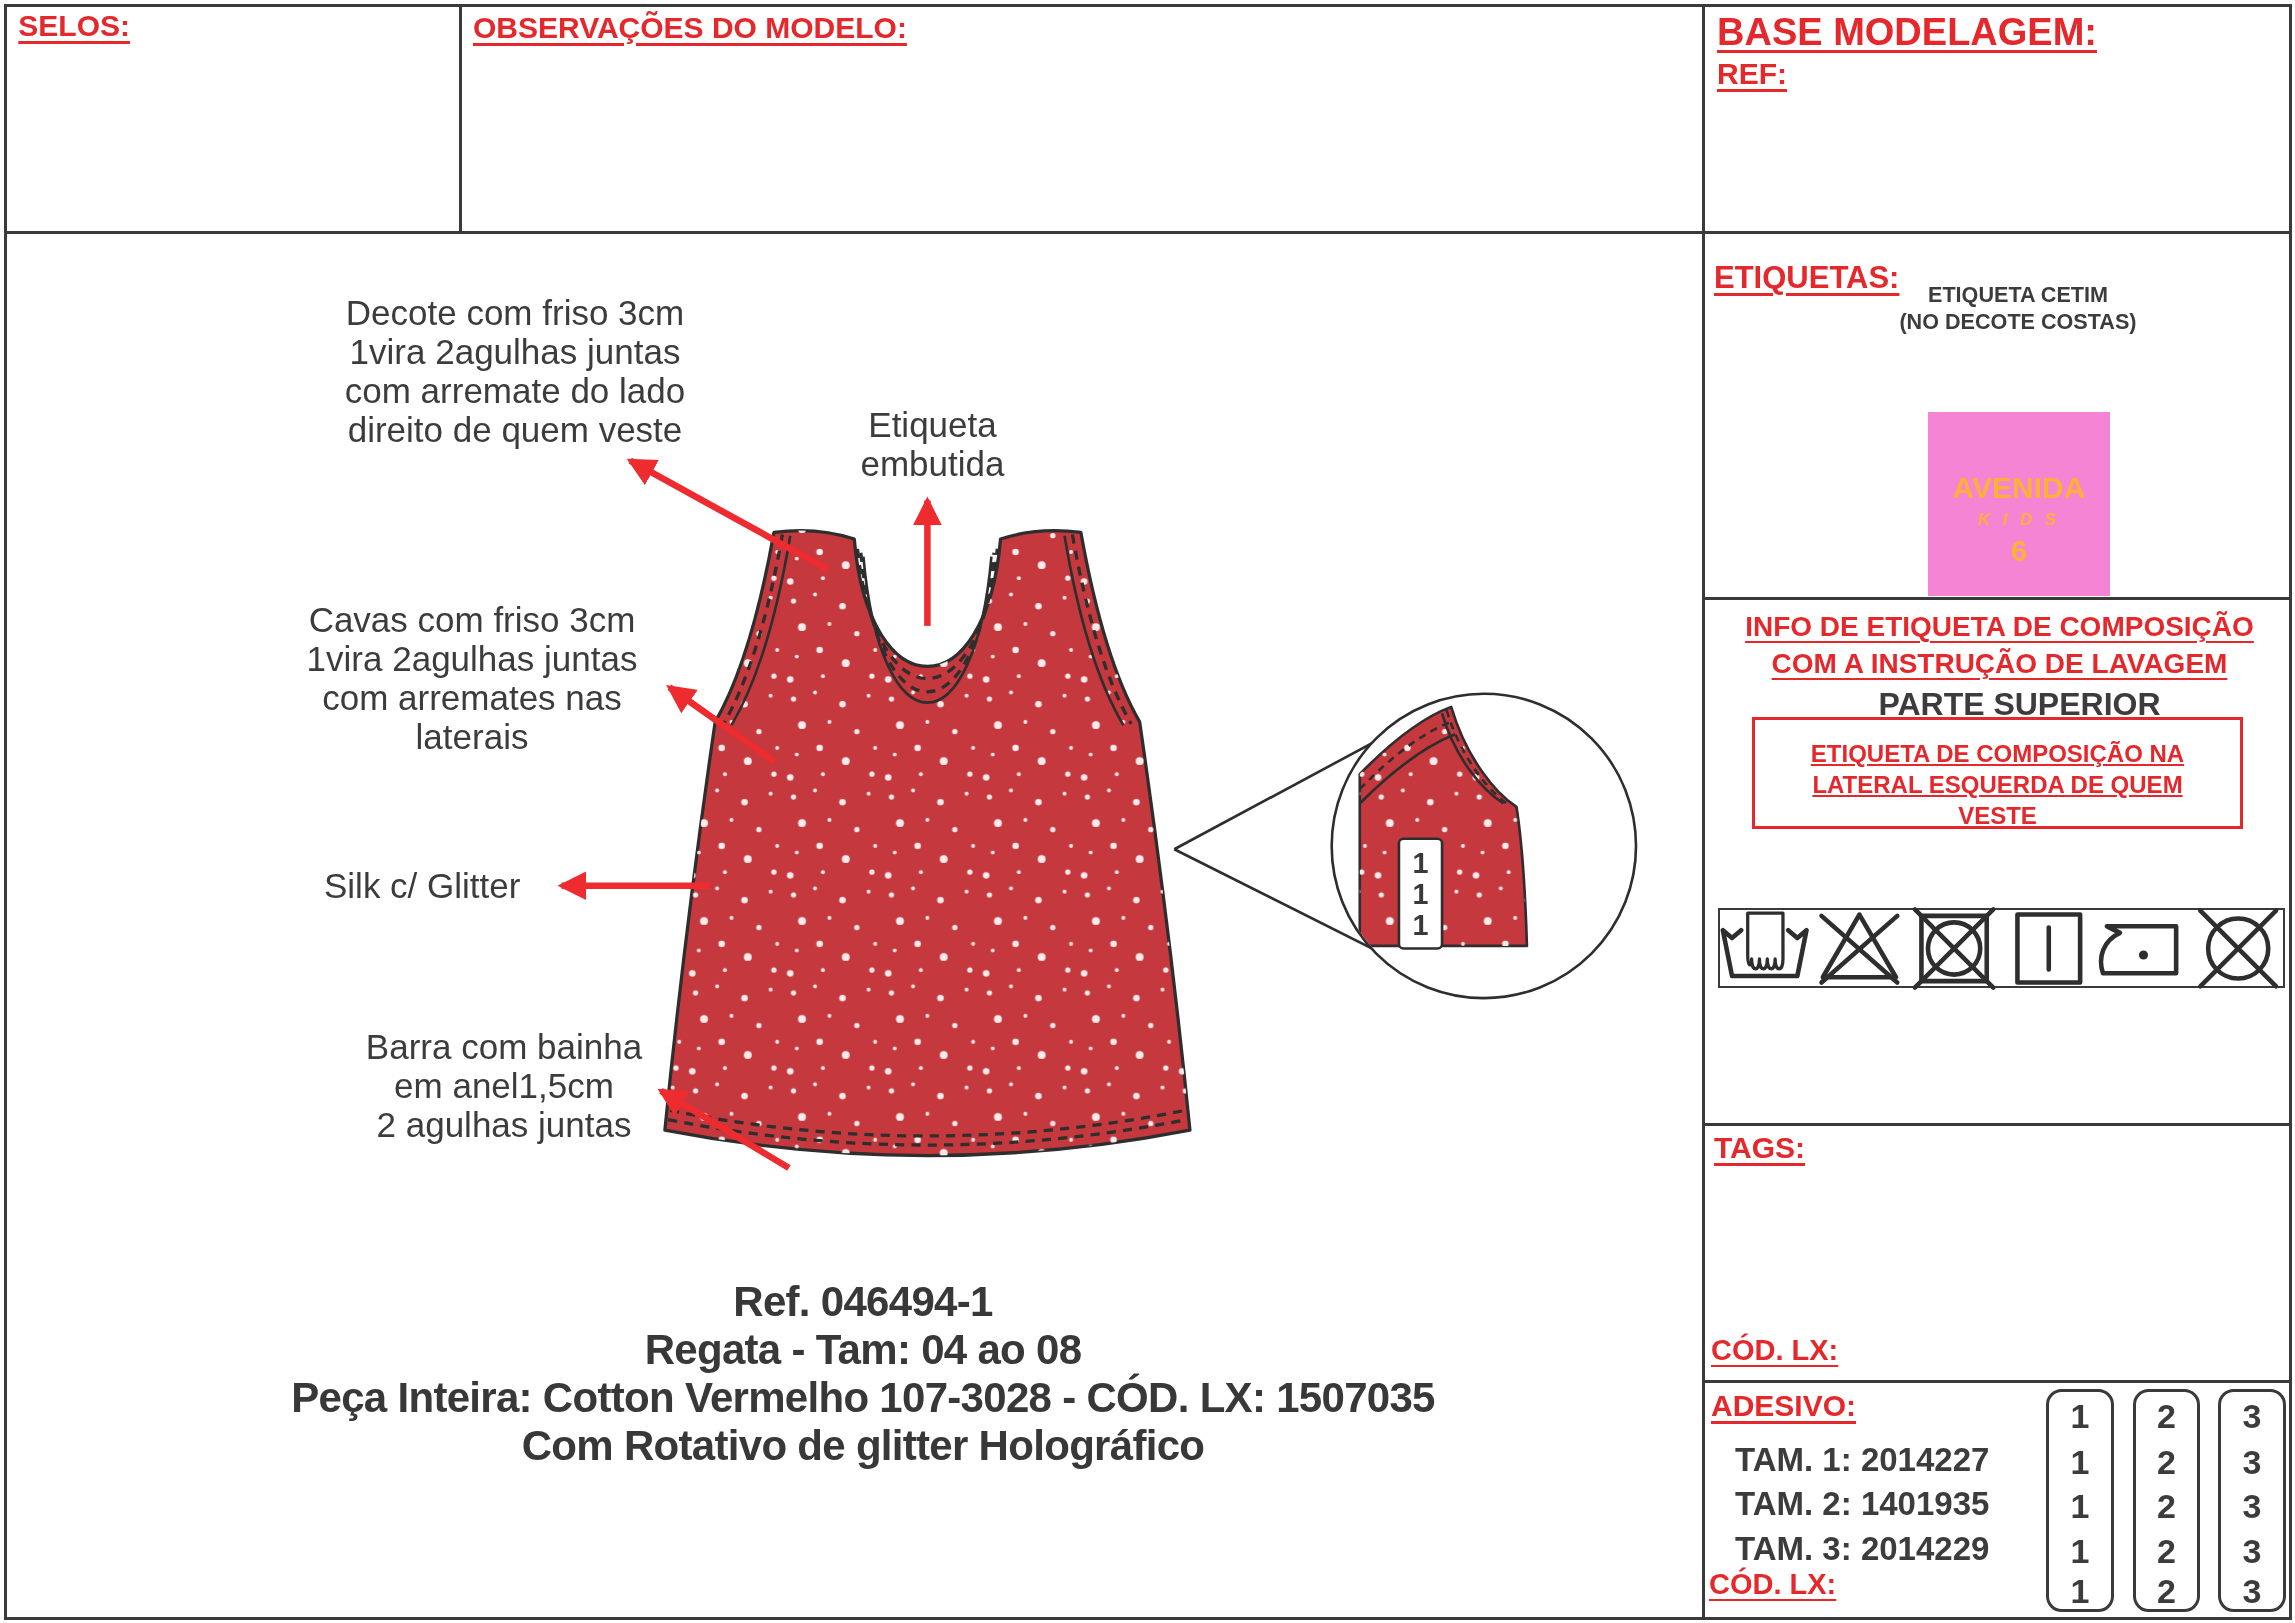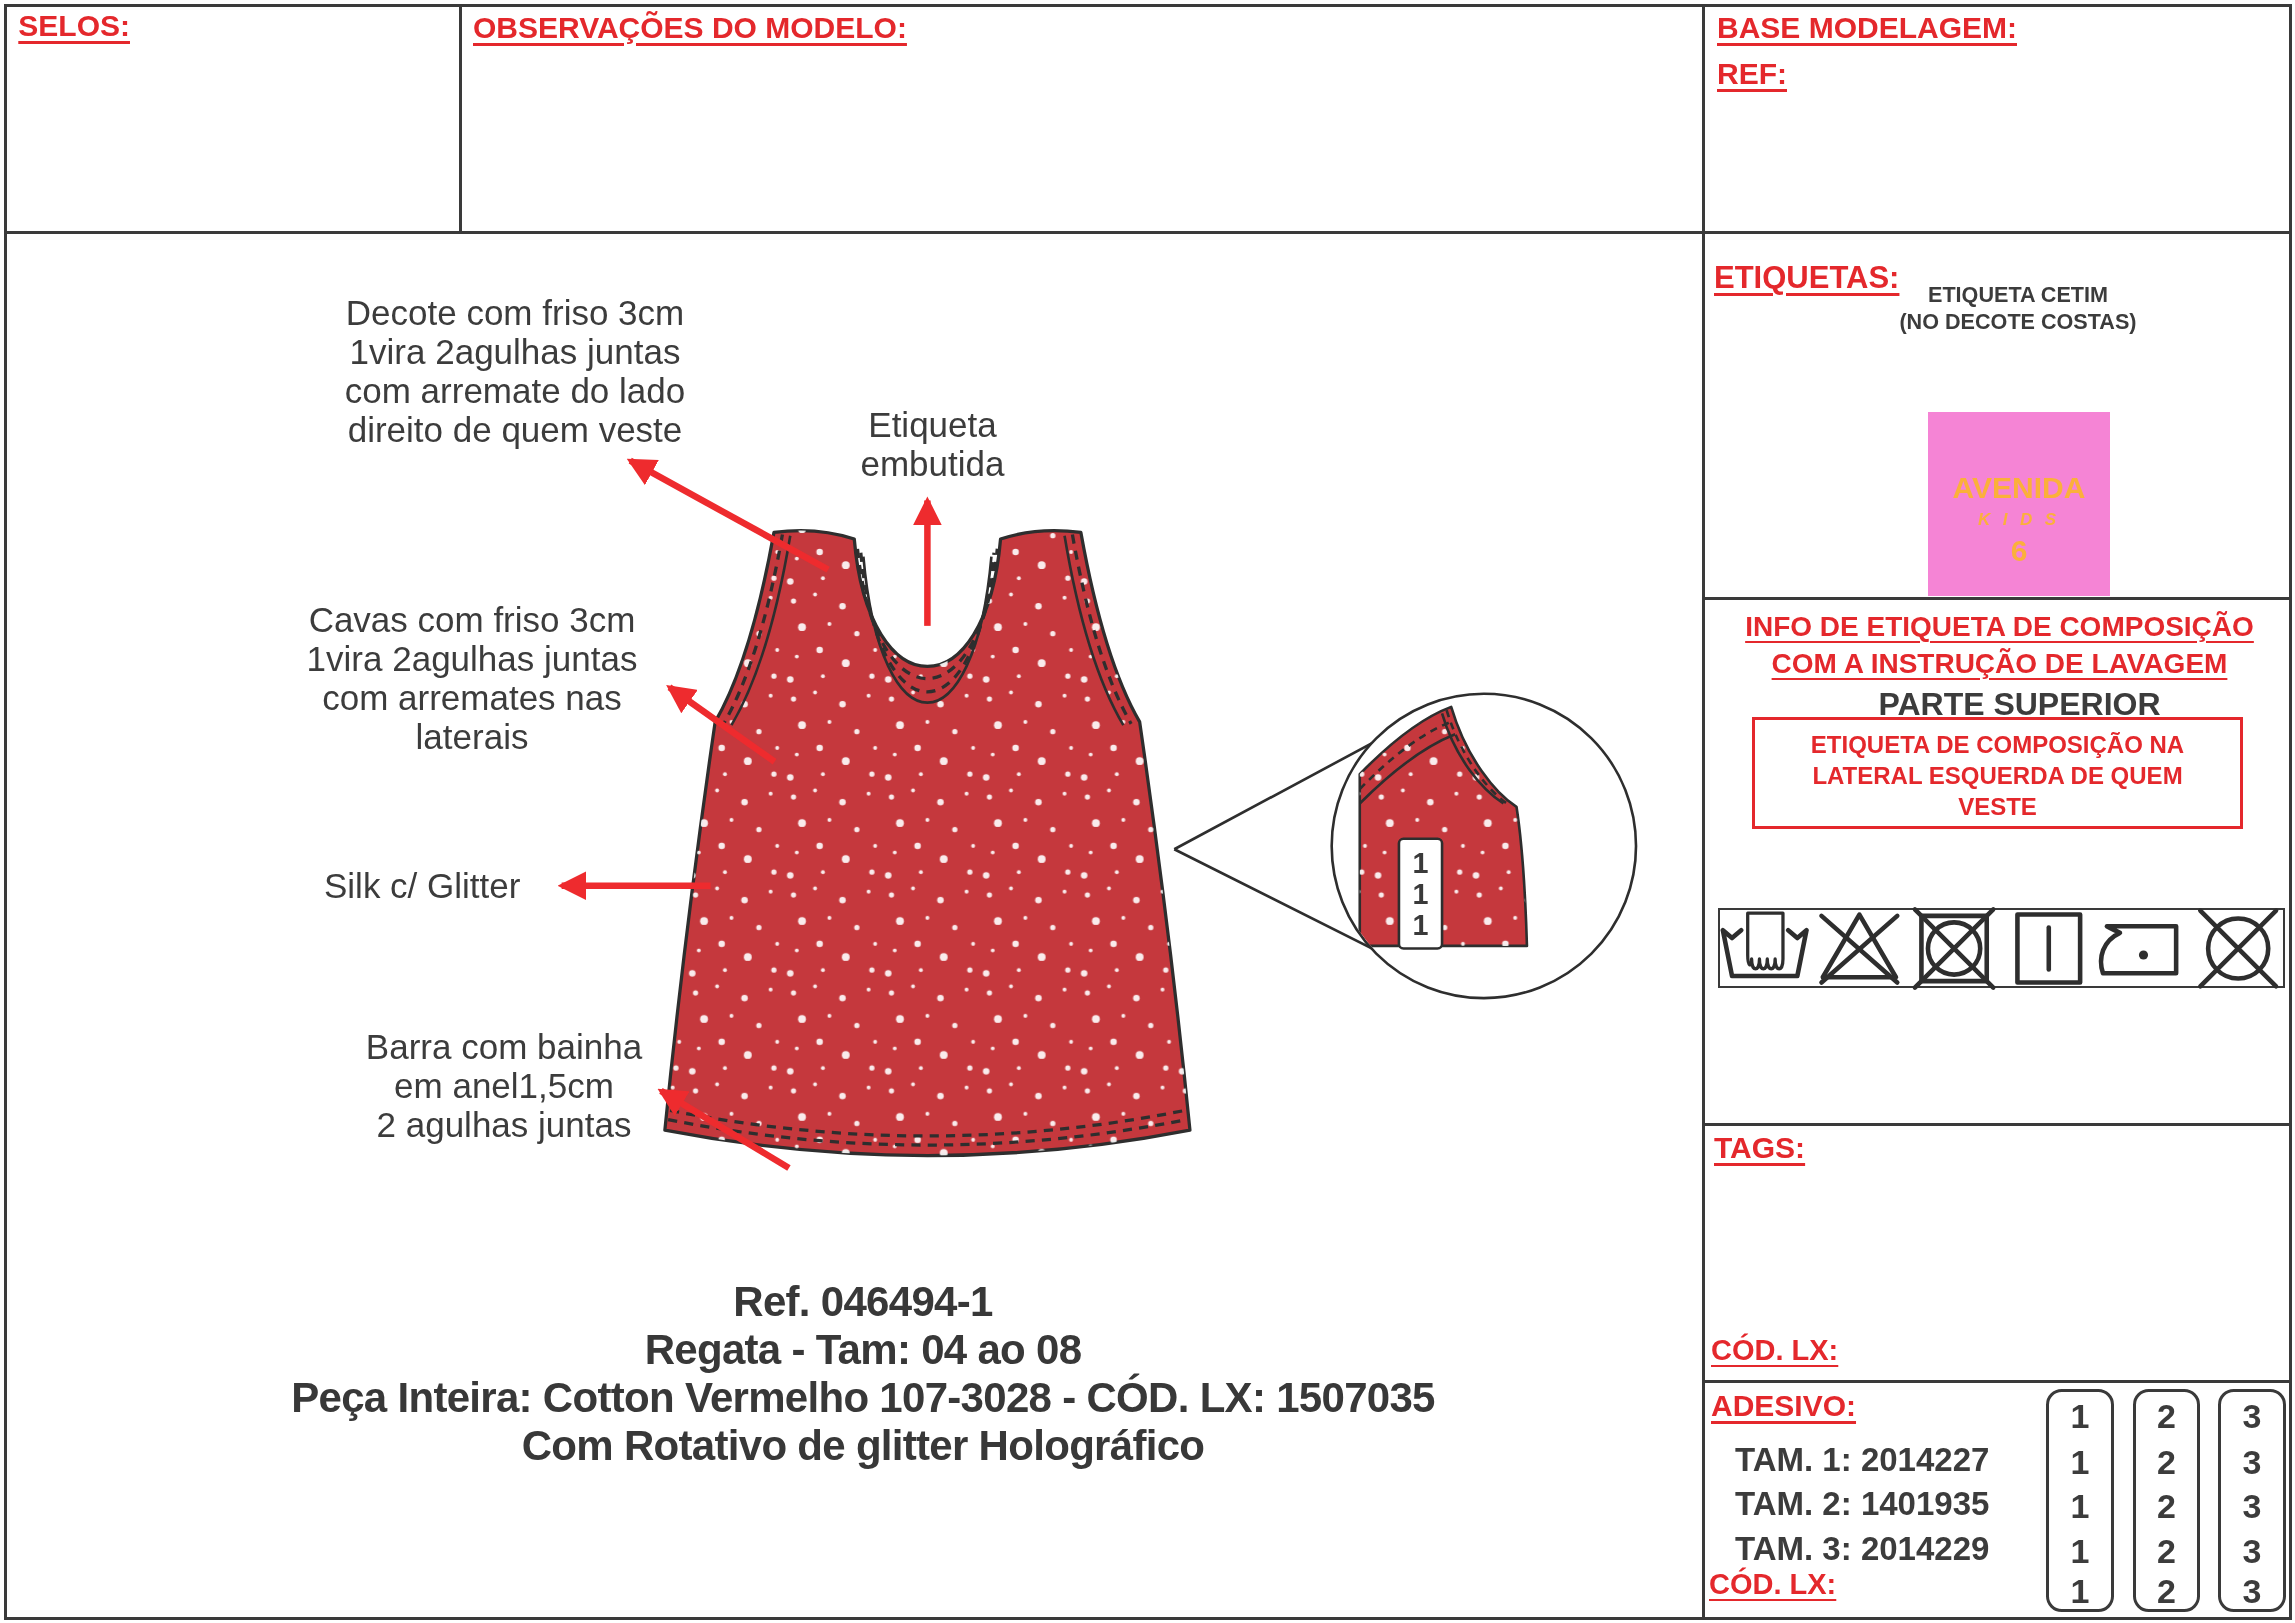--- a/index.html
+++ b/index.html
@@ -10,21 +10,21 @@
   .box{position:absolute;border:3.3px solid #3a3a3a;box-sizing:border-box;background:#fff;z-index:1;}
   .lbl{position:absolute;z-index:4;}
   .redhead{color:#e4282c;font-weight:bold;text-decoration:underline;text-underline-offset:4.6px;}
   .dark{color:#3c3c3c;}
   .pre{white-space:pre-line;}
   .ctr{text-align:center;}
   .ann{color:#3c3c3c;font-size:35px;line-height:39px;text-align:center;white-space:pre-line;}
   svg.overlay{position:absolute;left:0;top:0;z-index:3;}
   .compobox{position:absolute;z-index:4;border:3.9px solid #e4282c;box-sizing:border-box;
     color:#e4282c;font-weight:bold;font-size:24px;line-height:31px;text-align:center;
-    white-space:pre-line;padding-top:9px;}
+    white-space:pre-line;padding-top:18px;text-decoration:underline;}
   .carebox{position:absolute;z-index:2;border:2.6px solid #3a3a3a;box-sizing:border-box;background:#fff;}
   .pinklabel{position:absolute;z-index:4;background:#f584d5;}
   .pinklabel div{position:absolute;width:100%;text-align:center;color:#fbb03a;font-weight:bold;}
   .adcol{position:absolute;z-index:4;border:3.3px solid #3a3a3a;box-sizing:border-box;border-radius:15.7px;background:#fff;}
   .adcol span{position:absolute;width:100%;text-align:center;font-weight:bold;font-size:34px;color:#3c3c3c;}
   .footer div{font-weight:bold;color:#383838;font-size:42px;line-height:48px;text-align:center;letter-spacing:-0.7px;}
 </style>
 </head>
 <body>
 
@@ -135,21 +135,21 @@
       </g>
       <g transform="translate(3427,1452)">
         <circle cx="0" cy="0" r="46"></circle>
         <path d="M -58,-58 L 58,58 M 58,-58 L -58,58"></path>
       </g>
     </g>
   </svg>
 
   <div class="lbl redhead" style="left:18.3px;top:9.1px;font-size:30px;">SELOS:</div>
   <div class="lbl redhead" style="left:473px;top:10.5px;font-size:30px;">OBSERVAÇÕES DO MODELO:</div>
-  <div class="lbl redhead" style="left:1717px;top:10.5px;font-size:30px;">BASE MODELAGEM:</div>
+  <div class="lbl redhead" style="left:1717px;top:10.5px;font-size:38px;">BASE MODELAGEM:</div>
   <div class="lbl redhead" style="left:1717px;top:57px;font-size:30px;">REF:</div>
 
   <div class="lbl redhead" style="left:1714px;top:242px;font-size:31px;margin-top:18px;">ETIQUETAS:</div>
   <div class="lbl dark ctr pre" style="left:1796px;top:281px;width:444px;font-size:21.6px;font-weight:bold;line-height:27px;">ETIQUETA CETIM
 (NO DECOTE COSTAS)</div>
   <div class="pinklabel" style="left:1928px;top:412px;width:182px;height:184px;">
     <div style="top:59px;font-size:30px;">AVENIDA</div>
     <div style="top:98px;font-size:17px;font-style:italic;letter-spacing:3.9px;">K I D S</div>
     <div style="top:122px;font-size:30px;">6</div>
   </div>

